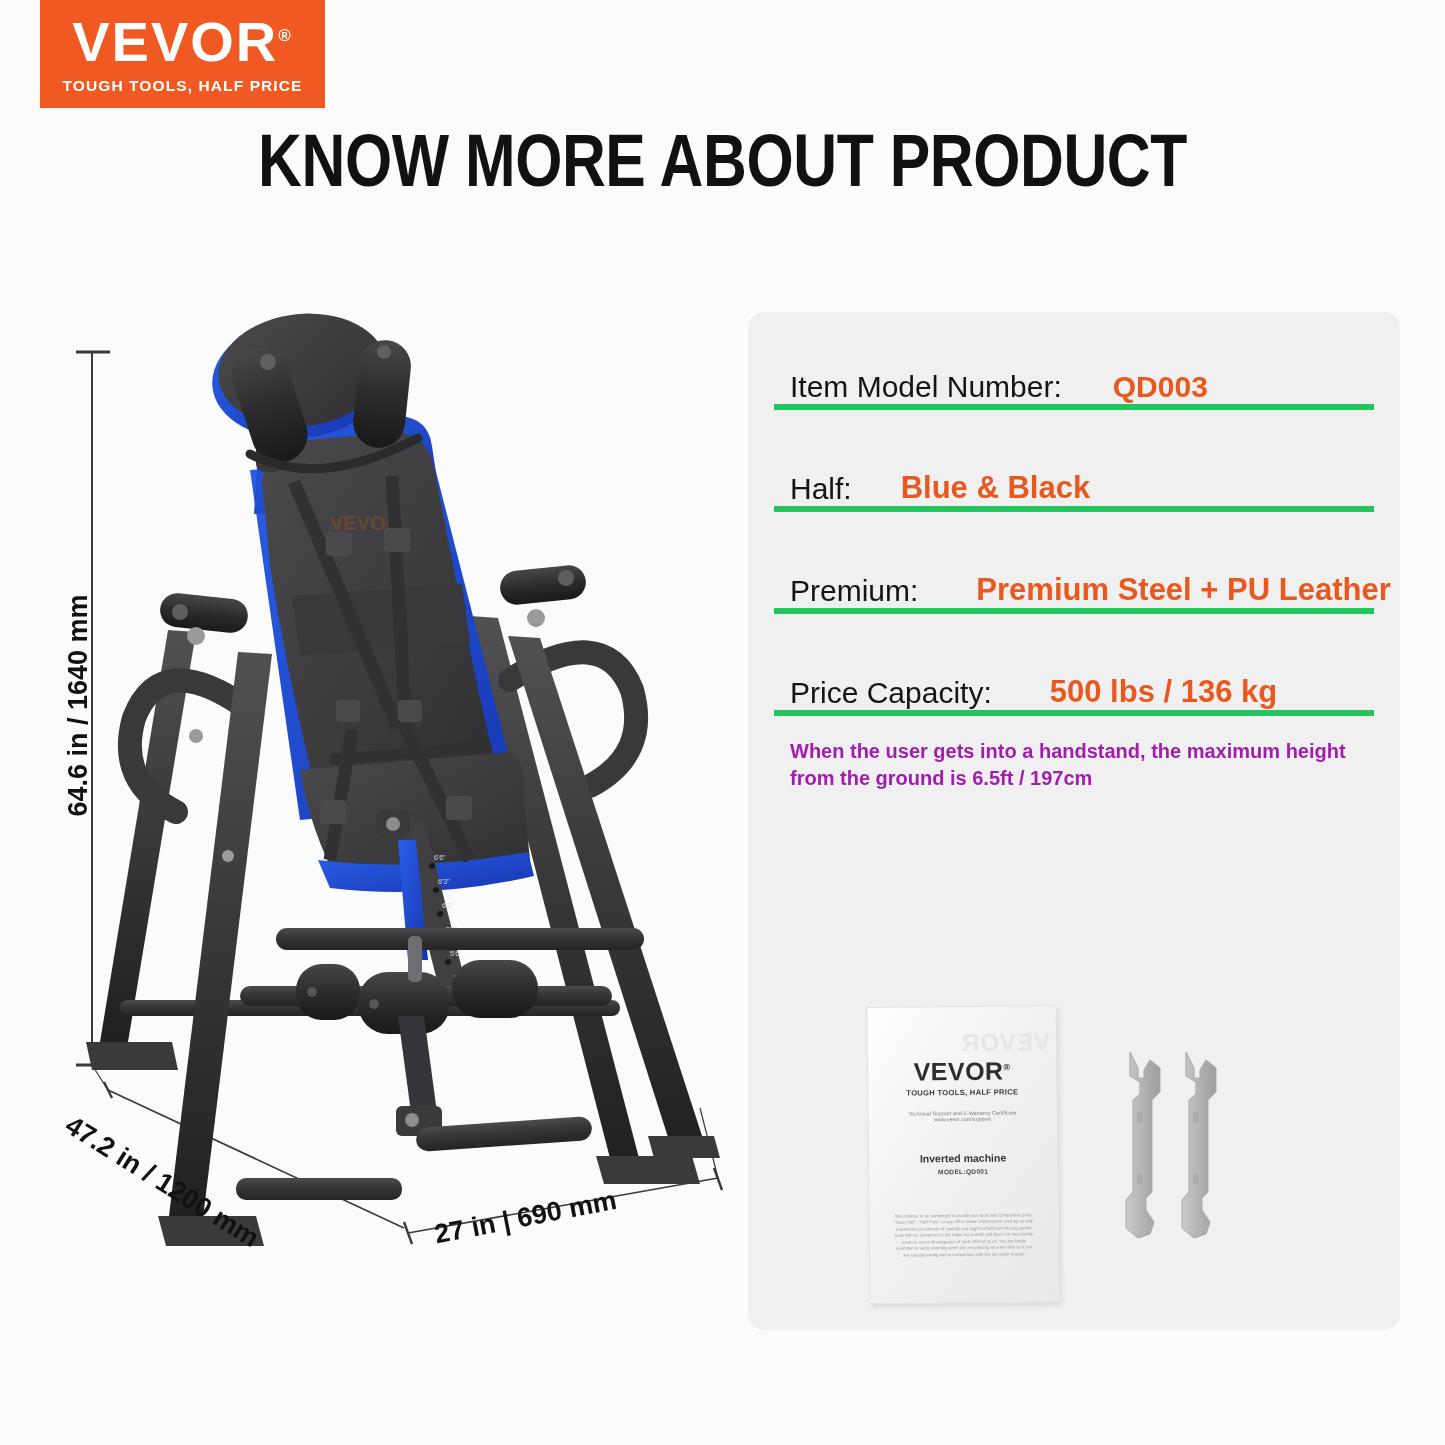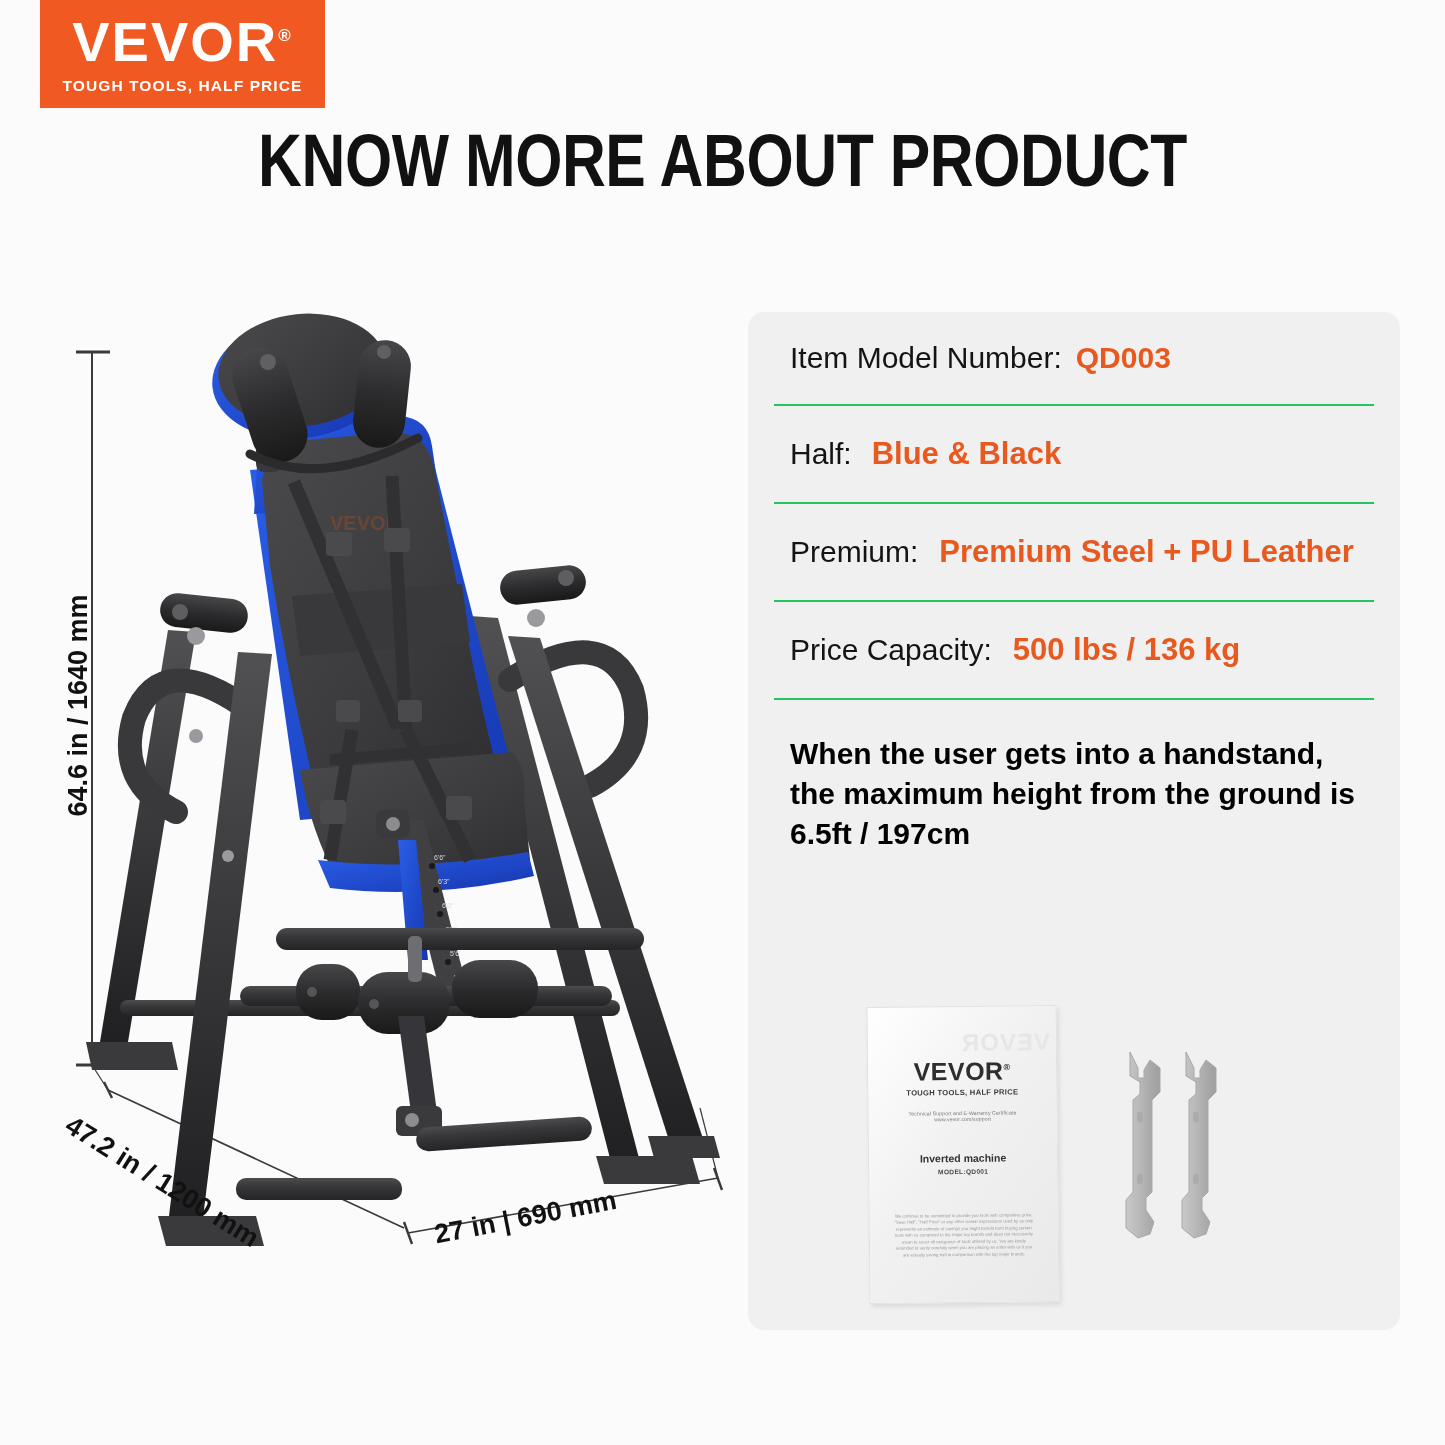--- a/index.html
+++ b/index.html
@@ -32,34 +32,34 @@
     transform:scaleX(0.82);
     font-family:"Liberation Sans", sans-serif;
   }
   
   .spec-panel{
     position:absolute;left:748px;top:312px;width:652px;height:1018px;
     background:#f0f0f0;border-radius:16px;
     box-sizing:border-box;padding:0 26px;
   }
   .spec-row{
-    display:flex;align-items:center;
-    border-bottom:2px solid #22c55e;
+    display:flex;align-items:flex-end;
+    border-bottom:6px solid #22c55e;
     height:96px;
     padding-left:16px;
+    gap:37px;
   }
   .spec-row:nth-child(1){height:92px;}
   .spec-label{color:#141414;font-size:30px;white-space:nowrap;}
   .spec-value{color:#E8591F;font-size:31px;font-weight:bold;white-space:nowrap;margin-left:21px;}
   .spec-row.model .spec-value{font-size:30px;margin-left:14px;}
-  .spec-row.color .spec-value{margin-left:20px;}
+  .spec-row.color .spec-value{margin-left:12px;}
   .spec-note{
-    padding:22px 16px 0 16px;color:#000000;font-size:30px;font-weight:bold;
+    padding:22px 16px 0 16px;color:#a21caf;font-size:20px;font-weight:bold;
     line-height:1.33;
-    margin-top:12px;
   }
   
   .accessories{
     position:absolute;left:0;right:0;top:690px;height:320px;
   }
   .manual{
     position:absolute;left:120px;top:4px;width:188px;height:295px;
     background:#f4f4f4;
     border:1px solid #e2e2e2;
     box-shadow:2px 3px 5px rgba(0,0,0,0.09);

